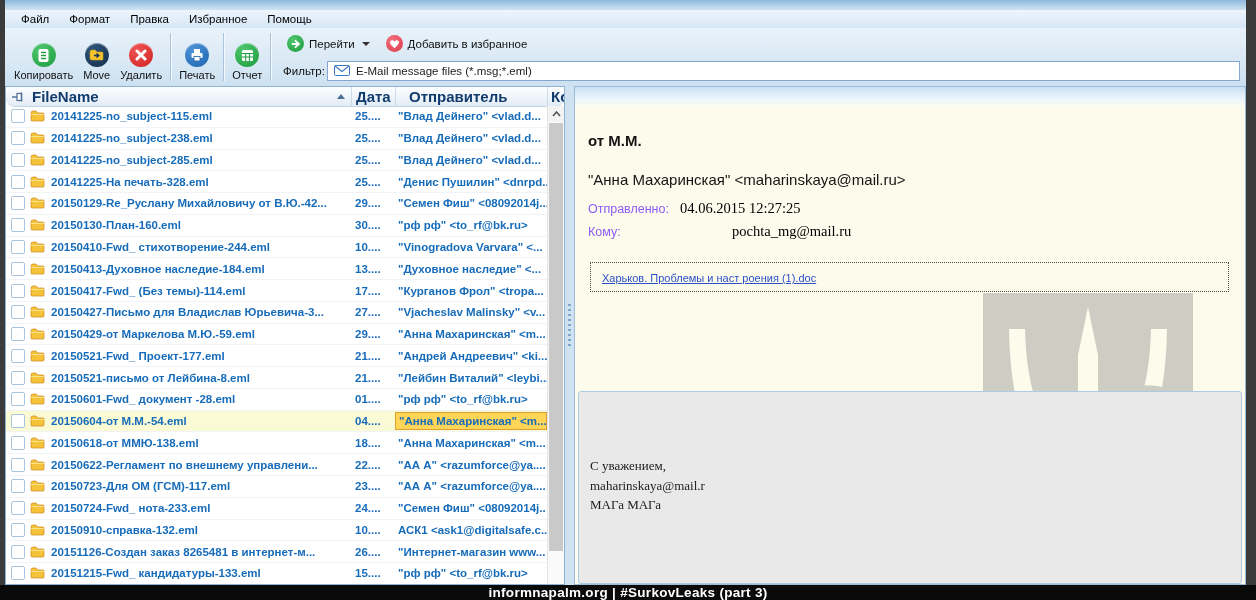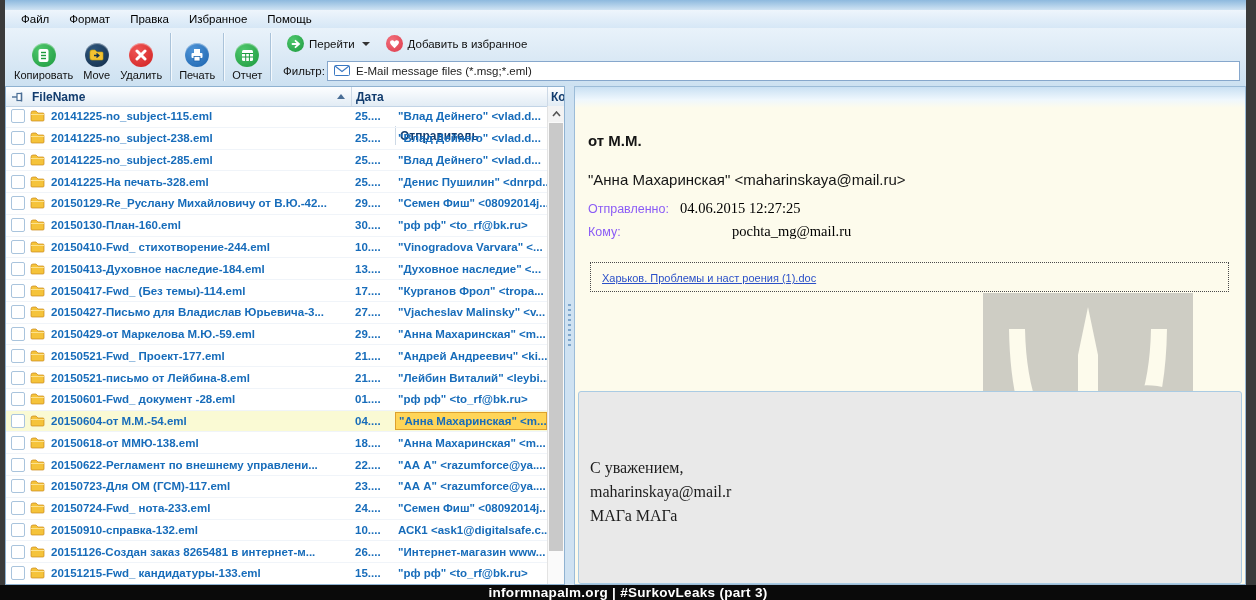--- a/index.html
+++ b/index.html
@@ -35,27 +35,27 @@
             border-top:4px solid #333;margin-left:2px;}
   .trow2{display:flex;align-items:center;margin-top:7px;font-size:11.5px;color:#111;}
   .filter-label{width:44px;}
   .filter-combo{flex:1;height:18px;background:#fff;border:1px solid #86a7cc;display:flex;
                 align-items:center;padding:0 6px;gap:6px;font-size:11.5px;color:#222;cursor:default;}
 
   
   .main{position:absolute;top:86px;left:0;right:0;bottom:0;display:flex;}
   .listpanel{width:560px;background:#fff;border:1px solid #8fb2d1;box-sizing:border-box;
              position:relative;overflow:hidden;}
-  .lheader{height:19px;display:flex;align-items:flex-start;font-size:12px;font-weight:bold;
-           color:#123c6e;background:linear-gradient(#fdfeff,#e2ecf5);border-bottom:1px solid #c2d4e6;}
+  .lheader{height:19px;display:flex;align-items:flex-end;font-size:15px;font-weight:bold;
+           color:#123c6e;background:linear-gradient(#fdfeff,#e2ecf5);border-bottom:1px solid #c2d4e6;border-radius:9px;}
   .lheader>div{height:100%;display:flex;align-items:center;box-sizing:border-box;}
   .h-pin{width:24px;justify-content:center;}
   .h-name{flex:1;padding-left:2px;}
   .h-date{width:44px;border-left:1px solid #cdd9e6;padding-left:4px;}
-  .h-sender{width:152px;border-left:1px solid #cdd9e6;padding-left:4px;margin-top:39px;}
+  .h-sender{width:152px;border-left:1px solid #cdd9e6;padding-left:13px;margin-top:39px;}
   .h-more{width:17px;border-left:1px solid #cdd9e6;padding-left:3px;overflow:hidden;}
   .sort-up{width:0;height:0;border-left:4px solid transparent;border-right:4px solid transparent;
            border-bottom:5px solid #4a6e96;margin:0 6px 0 auto;}
   .lbody{position:absolute;top:19px;left:0;right:0;bottom:0;font-size:11.5px;font-weight:bold;color:#176cba;}
   .row{display:flex;align-items:center;height:21.77px;padding-right:17px;box-sizing:border-box;
        border-bottom:1px solid #f0f4f9;white-space:nowrap;}
   .row.selected{background:#fafad4;}
   .cb{width:12px;height:12px;border:1px solid #a9c4dd;border-radius:2px;background:#fff;
       flex:none;margin:0 5px;}
   .folder{flex:none;margin-right:6px;display:flex;}
@@ -80,21 +80,21 @@
   .pv-subject{font-size:15px;font-weight:bold;color:#151515;margin-bottom:22px;}
   .pv-from{font-size:15px;color:#151515;margin-bottom:12px;}
   .meta{display:flex;align-items:baseline;font-size:12.5px;margin-bottom:6px;}
   .mlabel{color:#8b5cf6;width:92px;flex:none;}
   .mval{font-family:"Liberation Serif",serif;font-size:14.5px;color:#000;text-align:center;}
   .to-indent{margin-left:52px;}
   .attach{margin:22px 2px 0;border:1px dotted #4a4a4a;padding:5px 11px;}
   .attach a{color:#2b50c8;font-size:11px;text-decoration:underline;margin-top:22px;}
   .pv-body{position:absolute;left:3px;right:3px;top:304px;bottom:0;background:#e9e9e9;
            border:1px solid #aacbe3;border-radius:3px;z-index:1;}
-  .sig{padding:64px 16px 0 11px;font-family:"Liberation Serif",serif;font-size:16px;
+  .sig{padding:64px 16px 0 11px;font-family:"Liberation Serif",serif;font-size:13px;
        line-height:1.5;color:#1c1c1c;position:relative;z-index:2;}
   .watermark{position:absolute;left:402px;top:206px;width:264px;height:288px;opacity:.42;z-index:1;
              pointer-events:none;}
 
   
   .footer{position:absolute;left:0;right:0;bottom:0;height:15px;background:#0a0a0a;color:#fff;
           font-weight:bold;font-size:13.5px;line-height:15px;text-align:center;letter-spacing:.3px;}
 </style>
 </head>
 <body>

